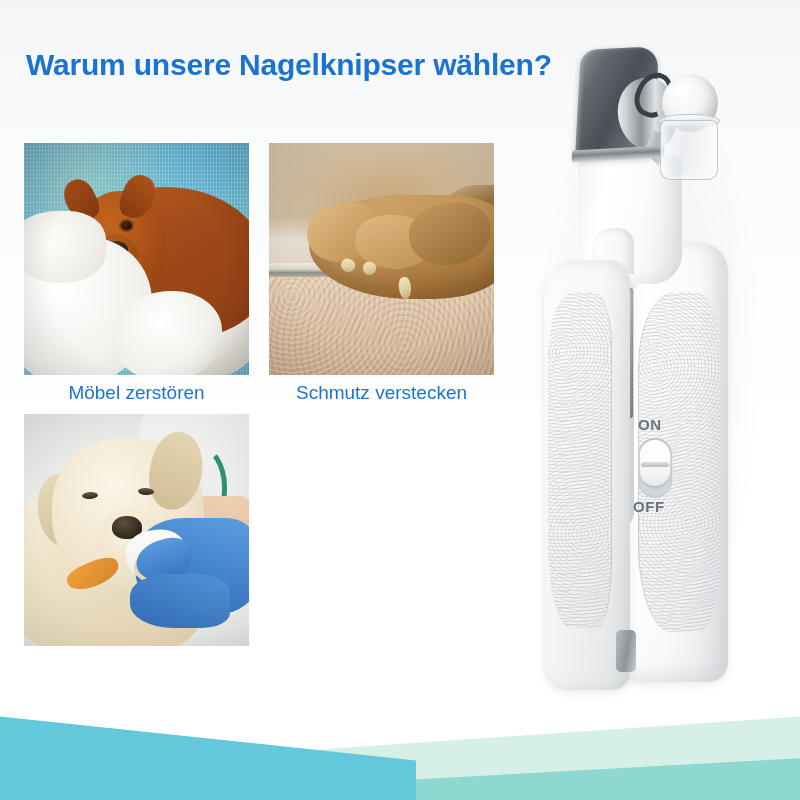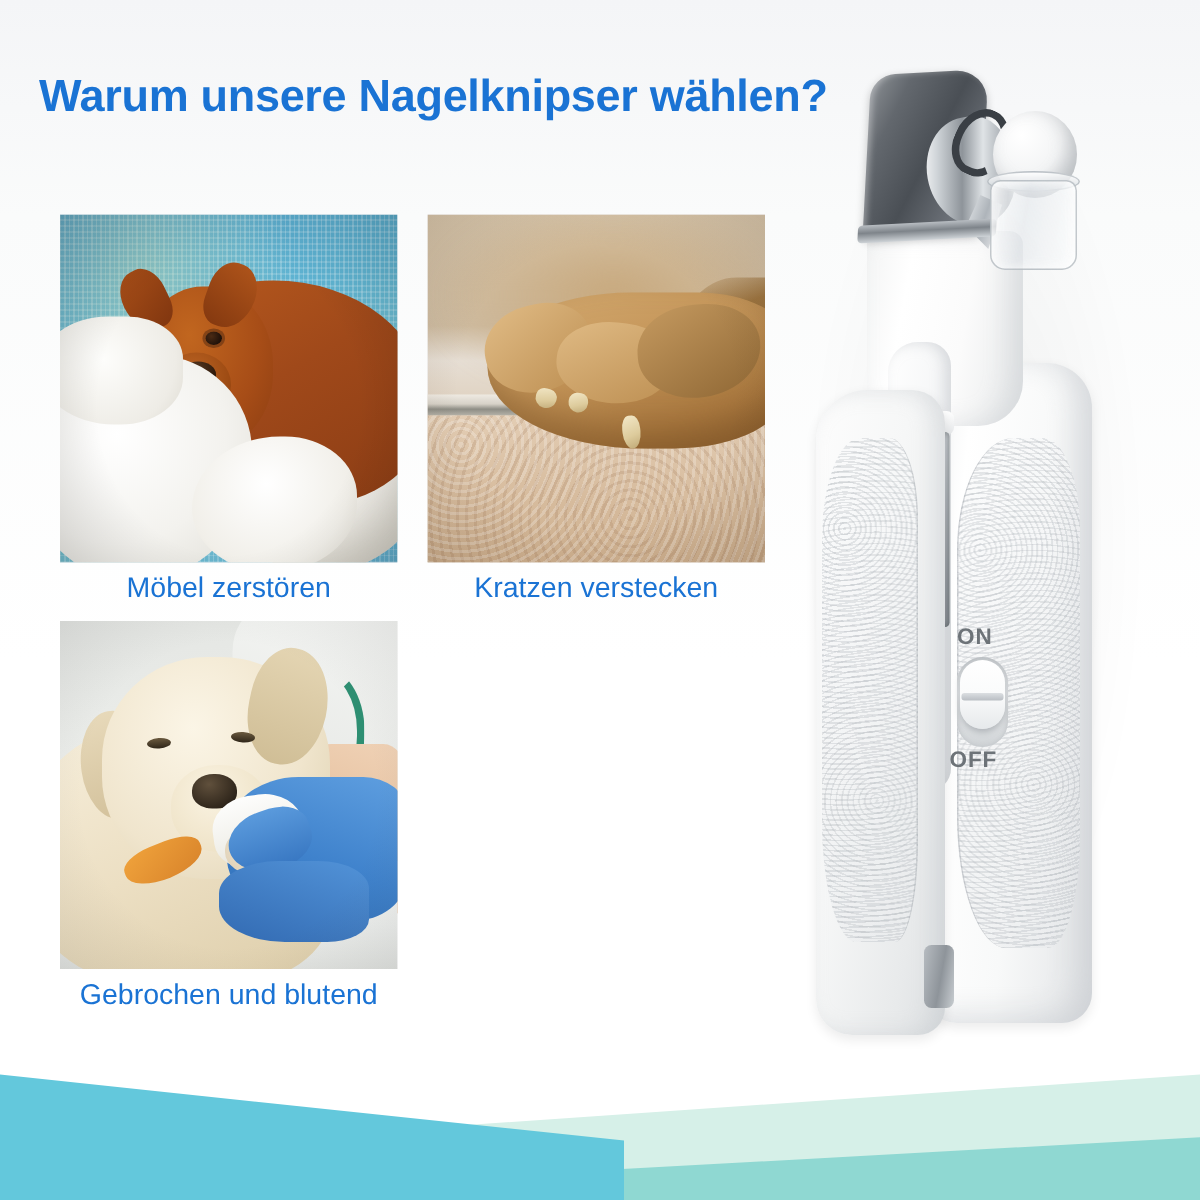--- a/index.html
+++ b/index.html
@@ -33,21 +33,21 @@
     font-size: 30px;
     font-weight: bold;
     letter-spacing: -0.2px;
     color: #1a73d4;
     white-space: nowrap;
   }
 
   
   #benefit-grid {
     position: absolute;
-    left: 40px;
+    left: 24px;
     top: 143px;
     width: 470px;
     display: grid;
     grid-template-columns: 225px 225px;
     grid-template-rows: auto auto;
     column-gap: 20px;
     row-gap: 10px;
   }
 
   .grid-cell { width: 225px; }
@@ -599,21 +599,21 @@
           <div class="p2-paw"></div>
           <div class="p2-fur-a"></div>
           <div class="p2-fur-b"></div>
           <div class="p2-fur-c"></div>
           <div class="p2-nail1"></div>
           <div class="p2-nail2"></div>
           <div class="p2-nail3"></div>
           <div class="p2-vig"></div>
         </div>
       </div>
-      <div class="photo-caption">Kratzen verstecken</div>
+      <div class="photo-caption">Schmutz verstecken</div>
     </div>
 
 
     <div class="grid-cell">
       <div class="photo-frame">
         <div class="scene">
           <div class="p4-bg"></div>
           <div class="p4-vet-coat"></div>
           <div class="p4-stetho"></div>
           <div class="p4-stetho-disc"></div>
@@ -633,21 +633,20 @@
           <div class="p4-paw-pad"></div>
           <div class="p4-toe" style="left:116px; top:146px;"></div>
           <div class="p4-toe" style="left:128px; top:150px;"></div>
           <div class="p4-toe" style="left:140px; top:150px;"></div>
           <div class="p4-toe" style="left:151px; top:145px;"></div>
           <div class="p4-glove-thumb"></div>
           <div class="p4-glove-low"></div>
           <div class="p4-vig"></div>
         </div>
       </div>
-      <div class="photo-caption">Gebrochen und blutend</div>
     </div>
 
   </div>
 
   <div id="product">
     <div class="glow"></div>
 
     <div class="handle-back"></div>
     <div class="handle-back-texture"></div>
 

